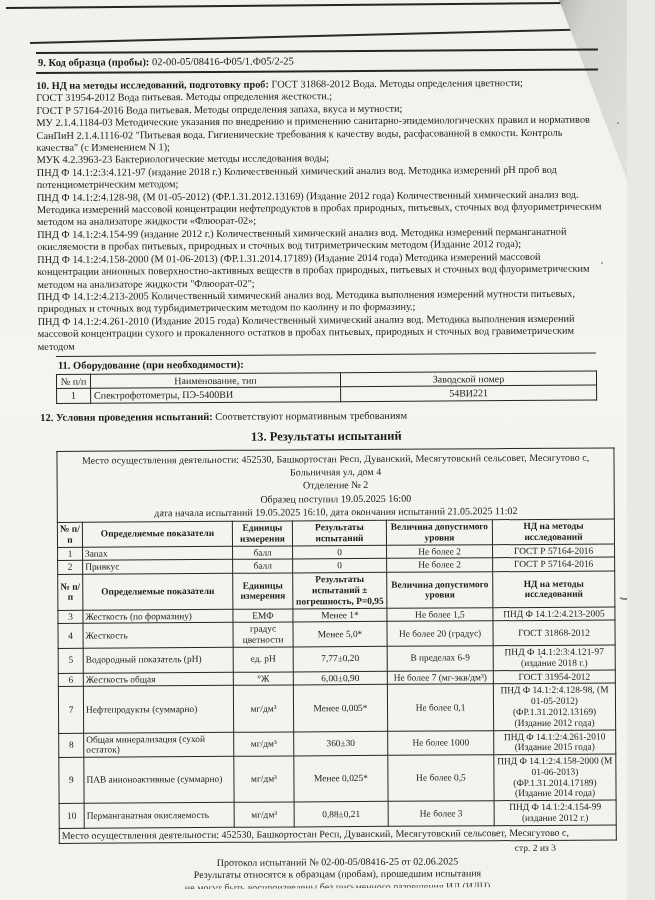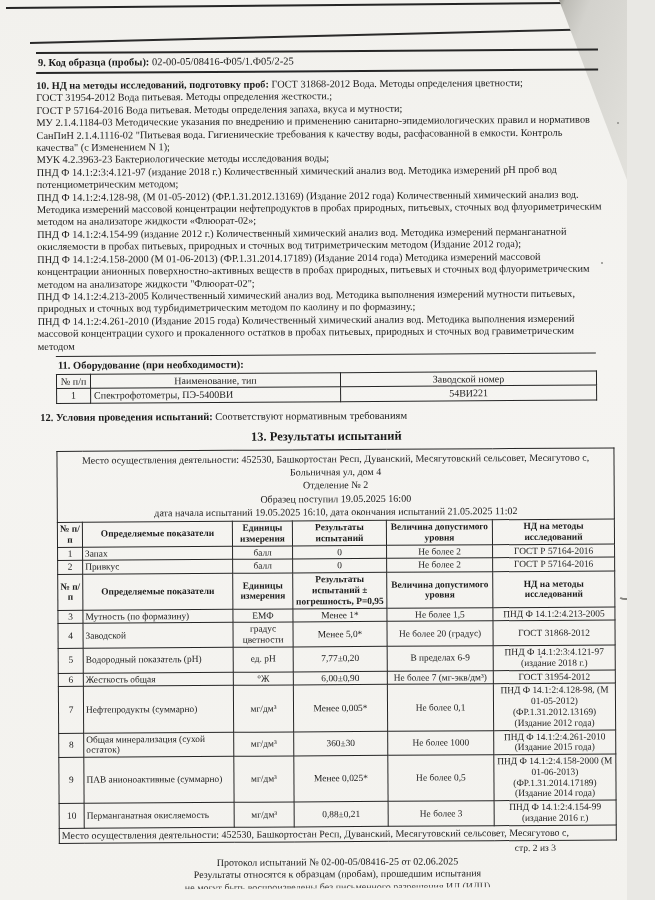--- a/index.html
+++ b/index.html
@@ -171,29 +171,29 @@
       <tr>
         <th>№ п/п</th>
         <th>Определяемые показатели</th>
         <th>Единицы измерения</th>
         <th>Результаты испытаний ± погрешность, Р=0,95</th>
         <th>Величина допустимого уровня</th>
         <th>НД на методы исследований</th>
       </tr>
       <tr>
         <td class="c">3</td>
-        <td class="l">Мутность (по формазину)</td>
+        <td class="l">Жесткость (по формазину)</td>
         <td class="c">ЕМФ</td>
         <td class="c">Менее 1*</td>
         <td class="c">Не более 1,5</td>
         <td class="c">ПНД Ф 14.1:2:4.213-2005</td>
       </tr>
       <tr>
         <td class="c">4</td>
-        <td class="l">Заводской</td>
+        <td class="l">Жесткость</td>
         <td class="c">градус цветности</td>
         <td class="c">Менее 5,0*</td>
         <td class="c">Не более 20  (градус)</td>
         <td class="c">ГОСТ 31868-2012</td>
       </tr>
       <tr>
         <td class="c">5</td>
         <td class="l">Водородный показатель (рН)</td>
         <td class="c">ед. рН</td>
         <td class="c">7,77±0,20</td>
@@ -231,21 +231,21 @@
         <td class="c">Менее 0,025*</td>
         <td class="c">Не более 0,5</td>
         <td class="c">ПНД Ф 14.1:2:4.158-2000 (М 01-06-2013) (ФР.1.31.2014.17189) (Издание 2014 года)</td>
       </tr>
       <tr>
         <td class="c">10</td>
         <td class="l">Перманганатная окисляемость</td>
         <td class="c">мг/дм³</td>
         <td class="c">0,88±0,21</td>
         <td class="c">Не более 3</td>
-        <td class="c">ПНД Ф 14.1:2:4.154-99 (издание 2016 г.)</td>
+        <td class="c">ПНД Ф 14.1:2:4.154-99 (издание 2012 г.)</td>
       </tr>
       <tr>
         <td colspan="6" class="l" style="font-size:10px;line-height:12px;">Место осуществления деятельности: 452530, Башкортостан Респ, Дуванский, Месягутовский сельсовет, Месягутово с,</td>
       </tr>
     </tbody>
       </table>
 
     <div class="page-num">стр. 2 из 3</div>
 
     <div class="doc-footer">

